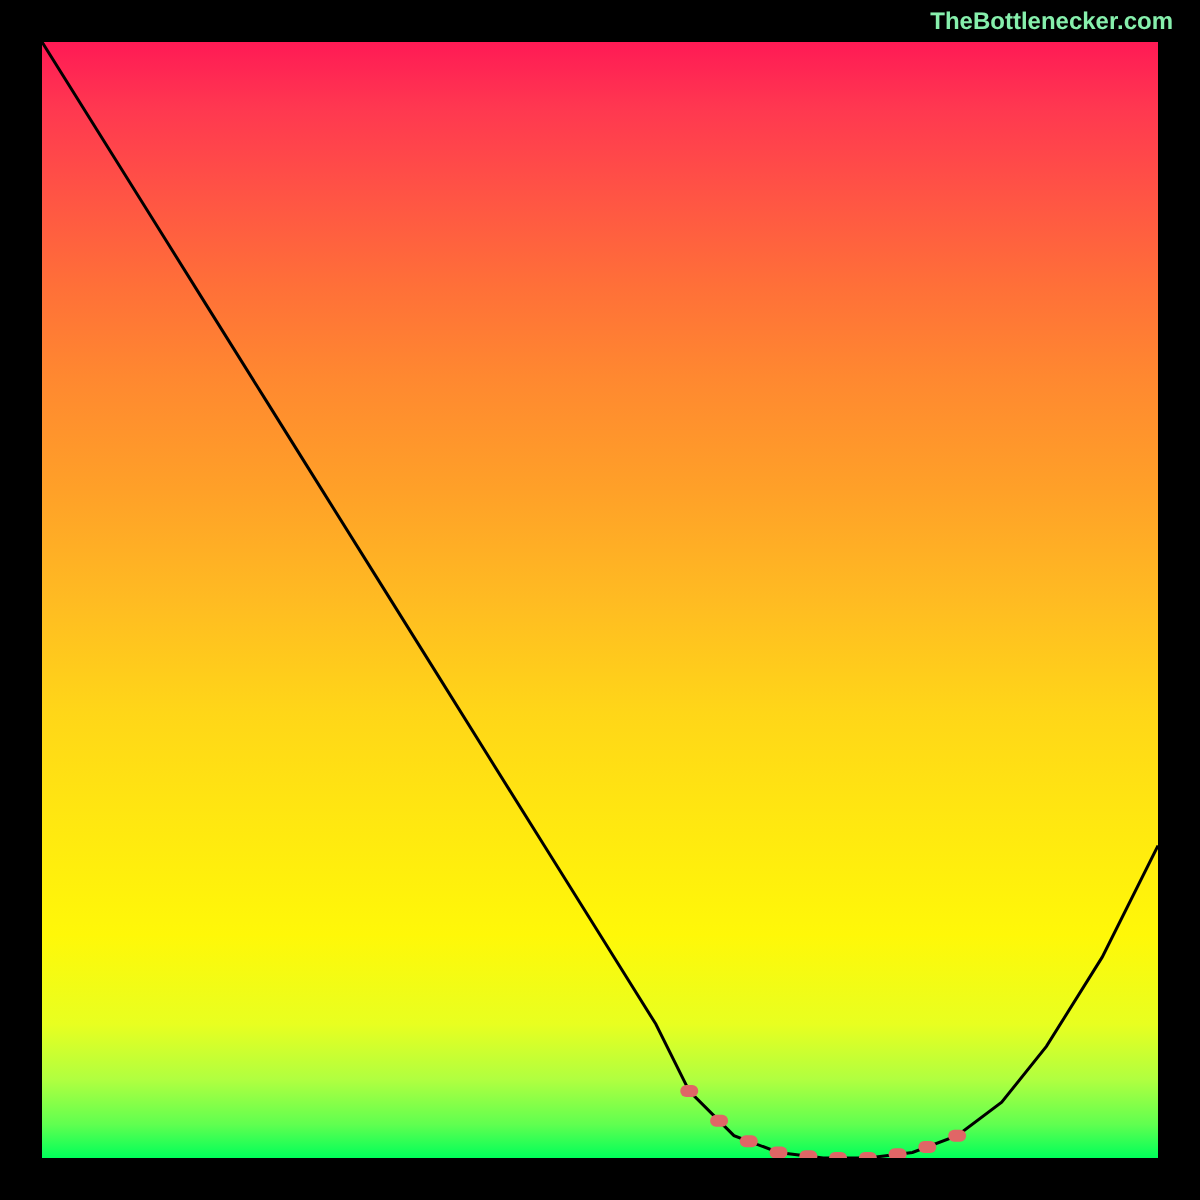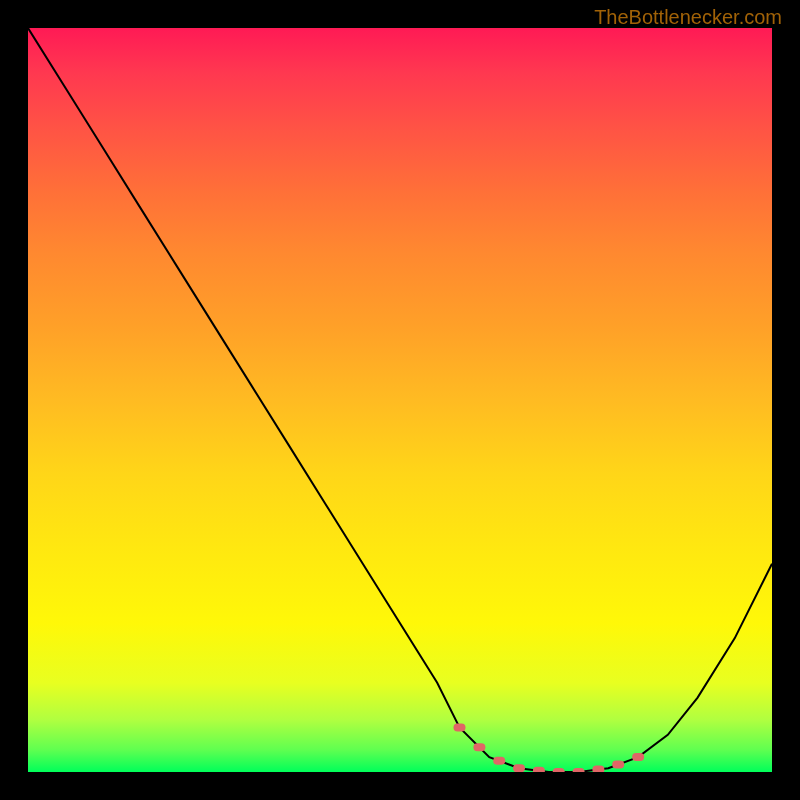--- a/index.html
+++ b/index.html
@@ -11,23 +11,23 @@
       width: 800px;
       height: 800px;
       background: #000;
       position: relative;
       font-family: Arial, sans-serif;
     }
     .watermark {
       position: absolute;
       top: 6px;
       right: 18px;
-      color: #a16207;
-      font-size: 20px;
-      font-weight: 400;
+      color: #86efac;
+      font-size: 16px;
+      font-weight: 700;
       z-index: 10;
     }
     .chart-container {
       position: absolute;
       top: 28px;
       left: 28px;
       width: 744px;
       height: 744px;
     }
     .gradient-bg {

